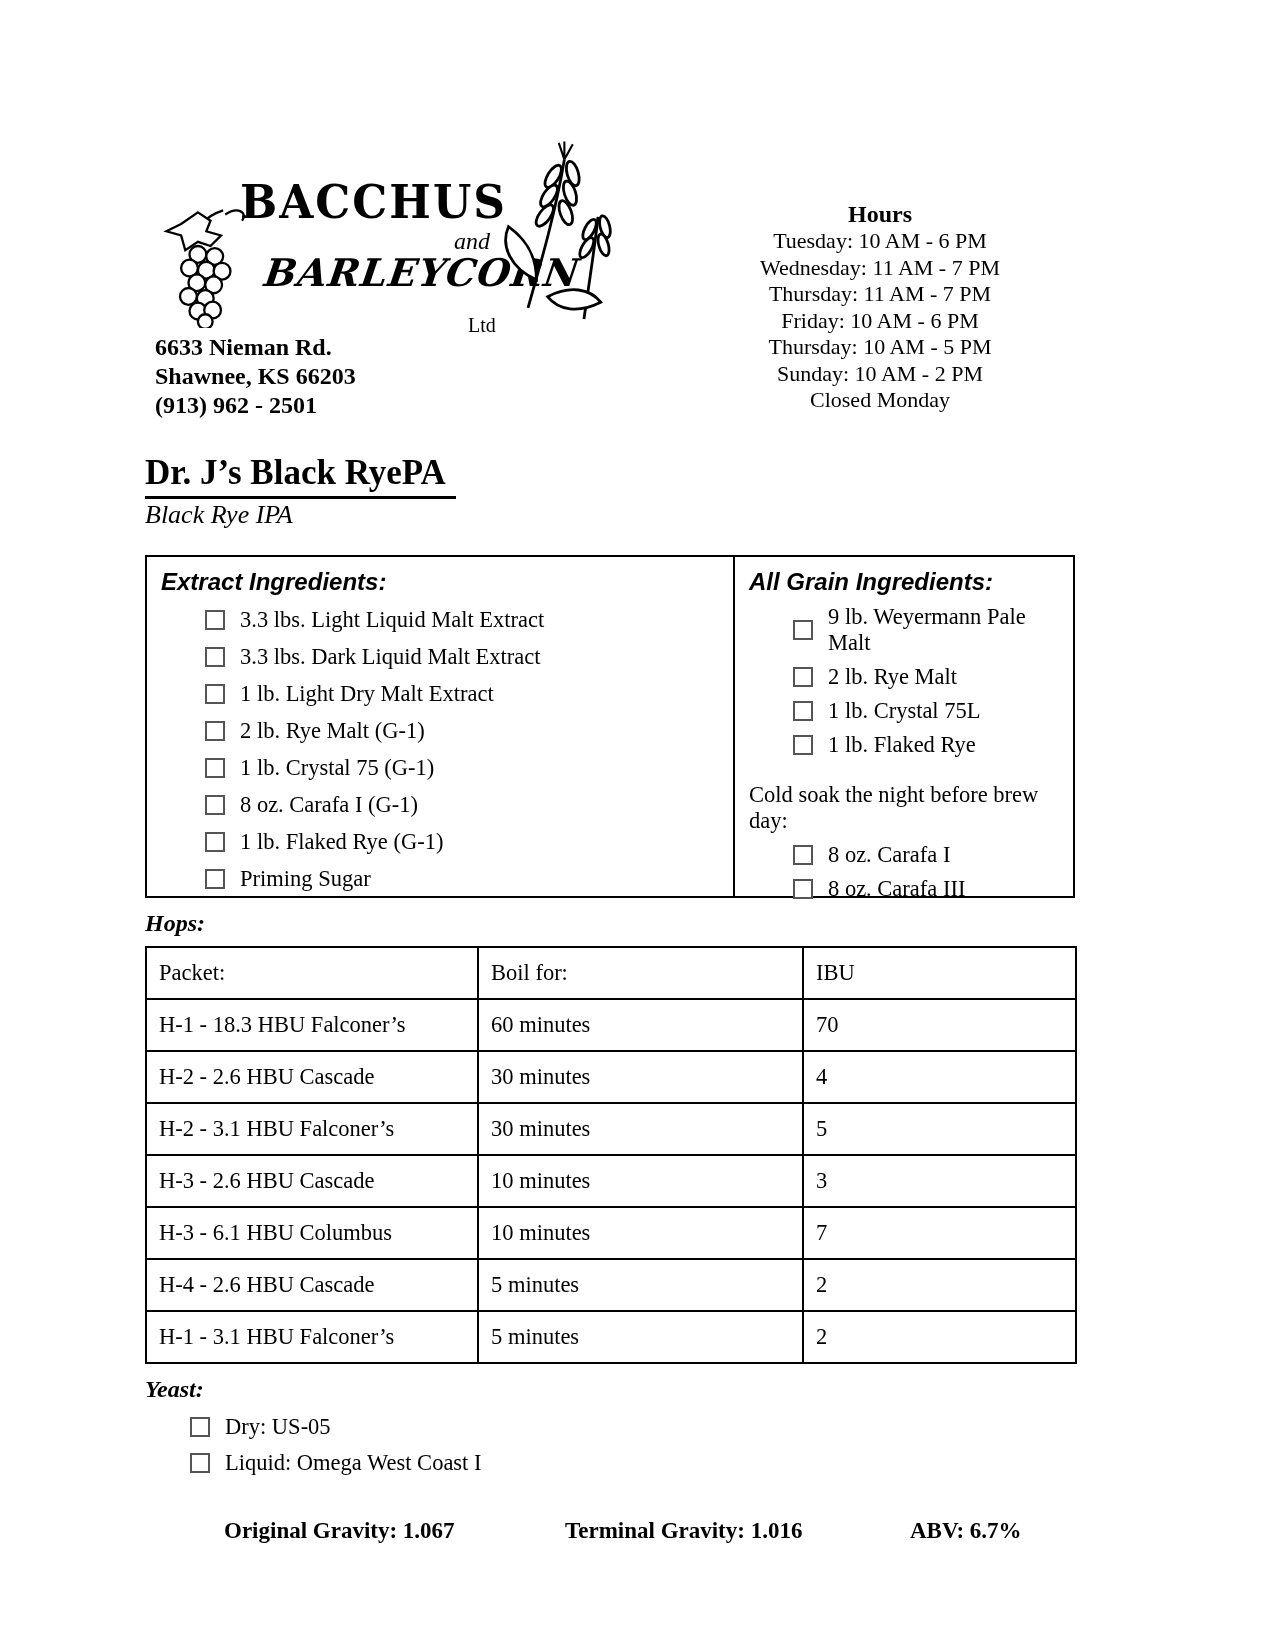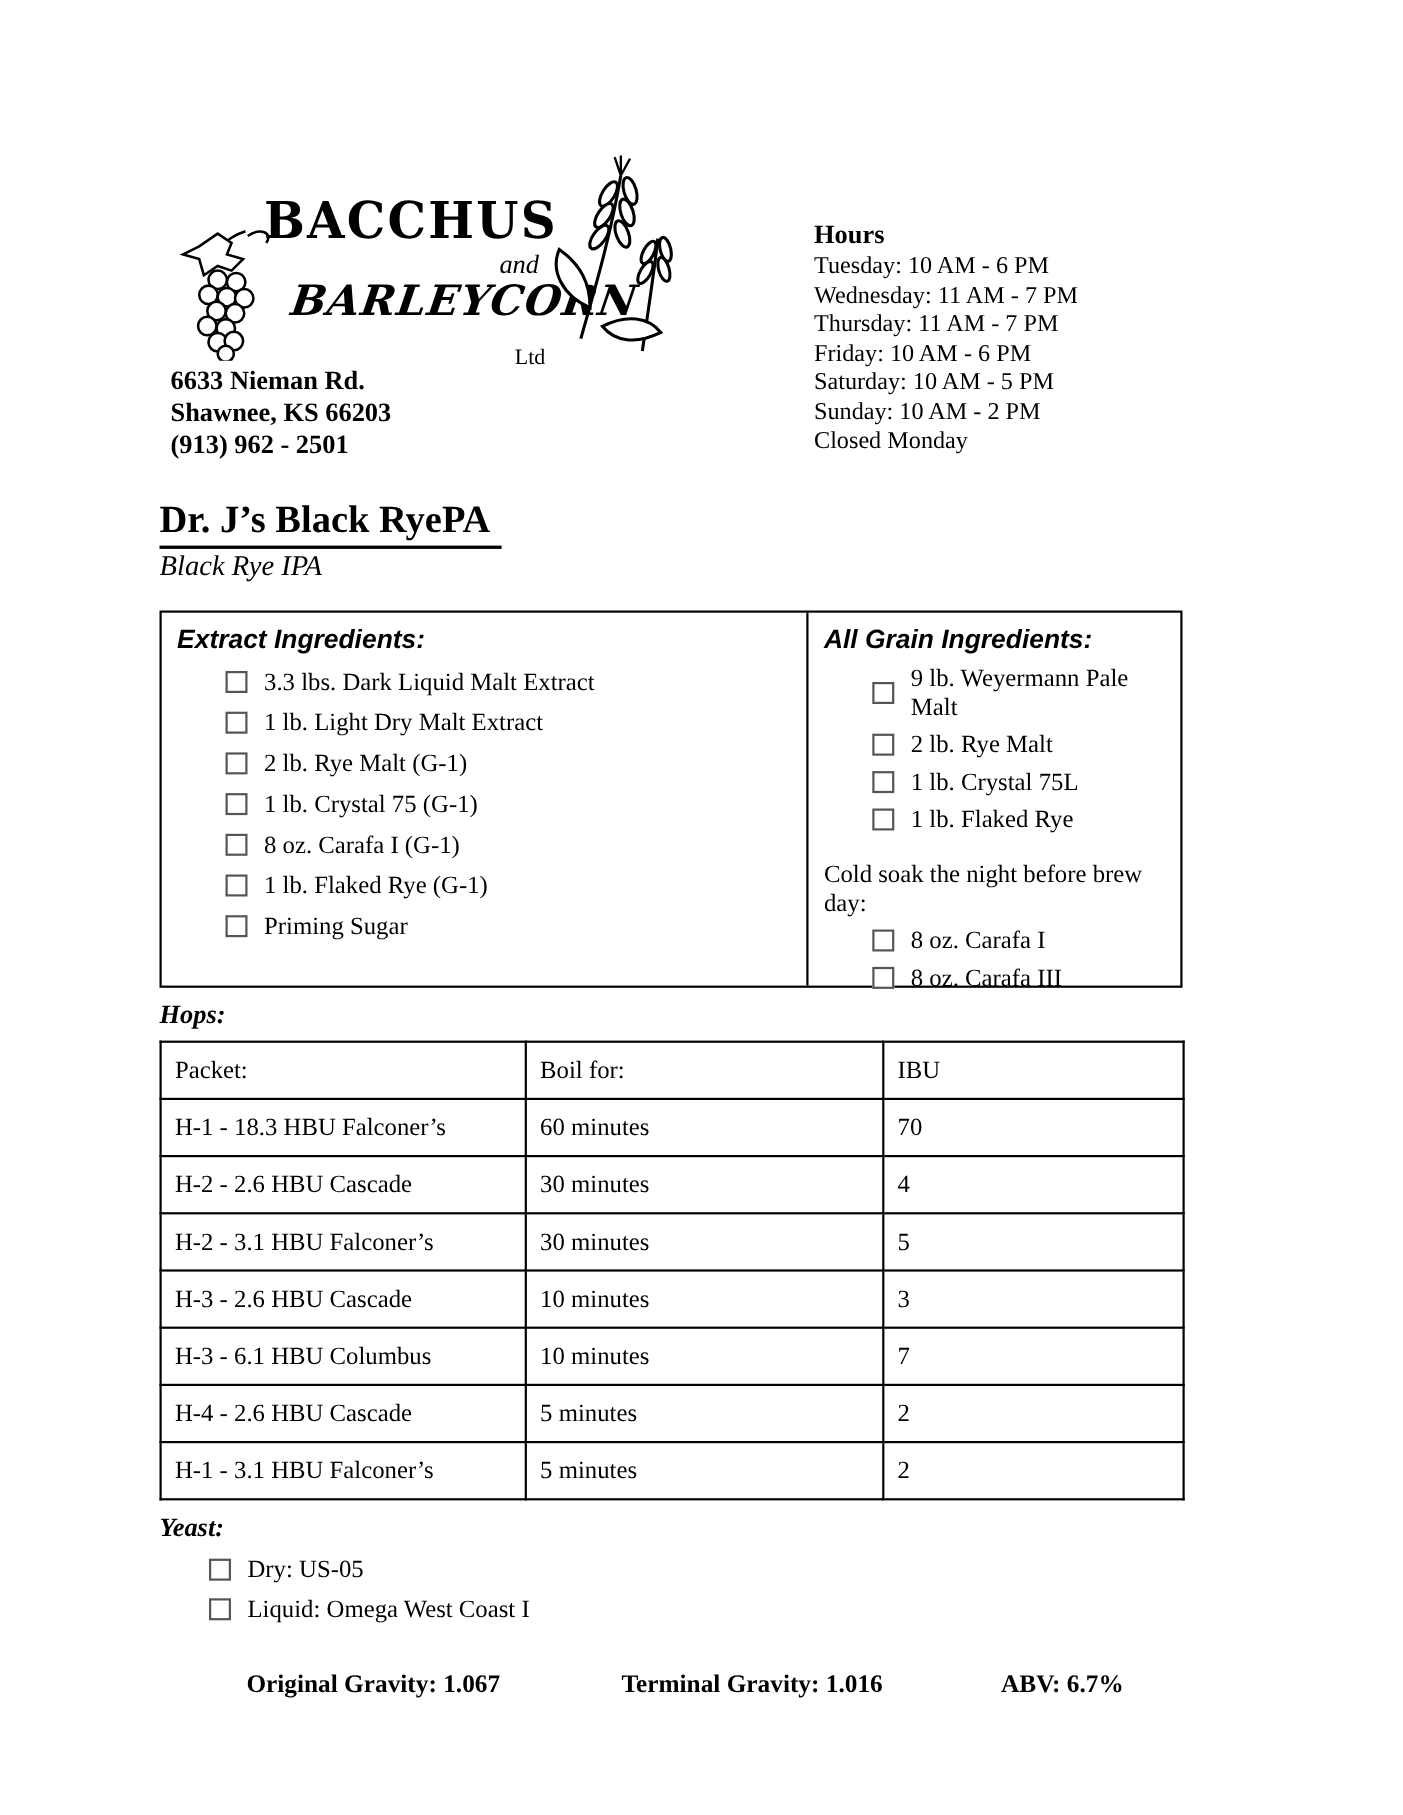--- a/index.html
+++ b/index.html
@@ -29,21 +29,21 @@
   .logo svg { position:absolute; }
   .grapes-svg { left:8px; top:68px; }
   .wheat-svg  { left:336px; top:2px; }
 
   
   .address {
     position:absolute; left:155px; top:333px;
     font-weight:bold; font-size:24px; line-height:29px;
   }
   .hours {
-    position:absolute; left:740px; top:200px; width:280px; 
+    position:absolute; left:740px; top:200px; width:280px; text-align:center;
     font-size:22px; line-height:26.5px;
   }
   .hours-title { font-weight:bold; font-size:24px; line-height:28px; }
 
   
   .title {
     position:absolute; left:145px; top:453px; margin:0;
     font-size:35px; font-weight:bold;
     border-bottom:3px solid #000; padding:0 10px 3px 0;text-align:right;
   }
@@ -156,31 +156,35 @@
     <div>Shawnee, KS 66203</div>
     <div>(913) 962 - 2501</div>
   </div>
 
   <div class="hours">
     <div class="hours-title">Hours</div>
     <div>Tuesday: 10 AM - 6 PM</div>
     <div>Wednesday: 11 AM - 7 PM</div>
     <div>Thursday: 11 AM - 7 PM</div>
     <div>Friday: 10 AM - 6 PM</div>
-    <div>Saturday: 10 AM - 5 PM</div>
+    <div>Thursday: 10 AM - 5 PM</div>
     <div>Sunday: 10 AM - 2 PM</div>
     <div>Closed Monday</div>
   </div>
 
   <h1 class="title">Dr. J’s Black RyePA</h1>
   <div class="subtitle">Black Rye IPA</div>
 
   <div class="ing-box">
     <div class="ing-col ing-col-left">
       <div class="ing-heading">Extract Ingredients:</div>
+      <div class="chk-item">
+        <span class="chk"></span>
+        <span>3.3 lbs. Light Liquid Malt Extract</span>
+        </div>
       <div class="chk-item">
         <span class="chk"></span>
         <span>3.3 lbs. Dark Liquid Malt Extract</span>
         </div>
       <div class="chk-item">
         <span class="chk"></span>
         <span>1 lb. Light Dry Malt Extract</span>
         </div>
       <div class="chk-item">
         <span class="chk"></span>

